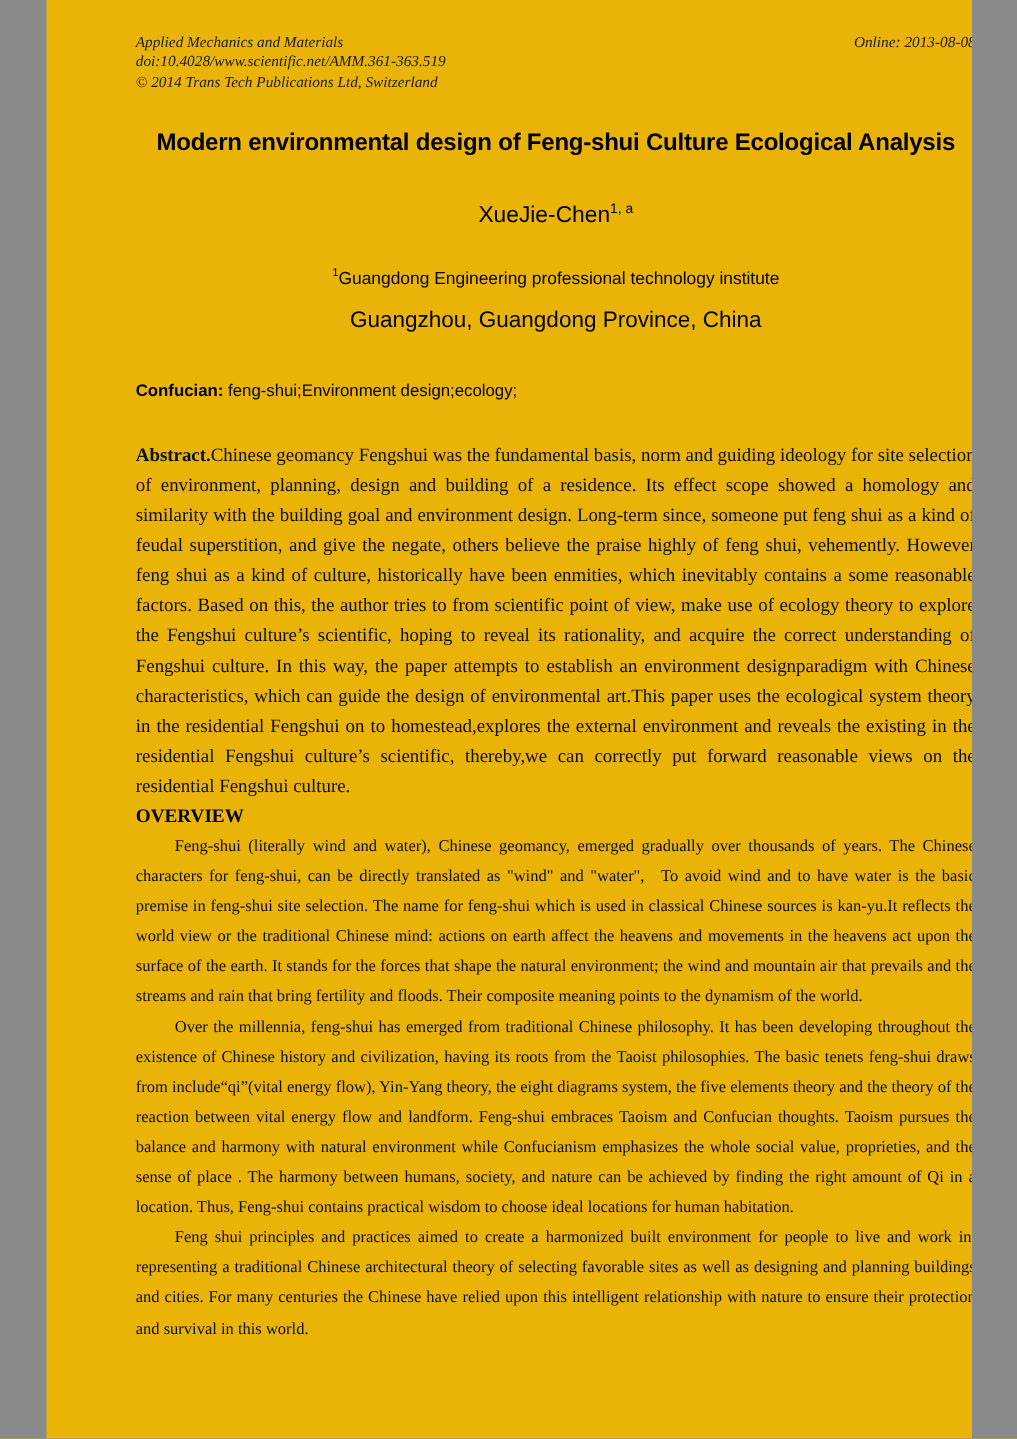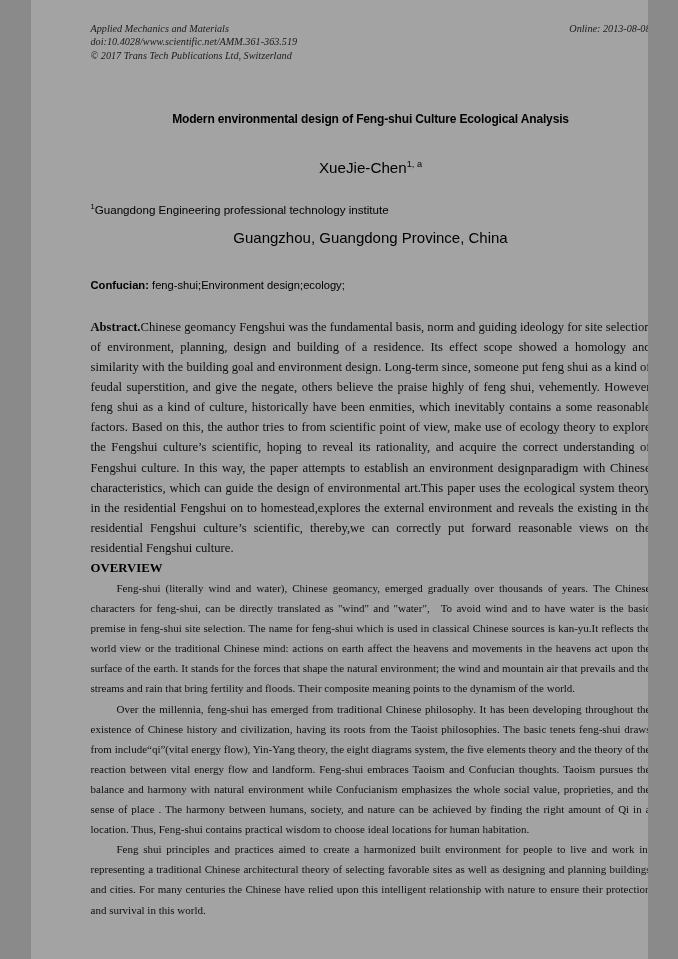--- a/index.html
+++ b/index.html
@@ -10,21 +10,21 @@
   }
   body {
     font-family: "Liberation Serif", serif;
     -webkit-font-smoothing: antialiased;
   }
   .page {
     position: relative;
     width: 617px;
     height: 959px;
     margin: 0 auto;
-    background: #a3a3a3;
+    background: #eab308;
     box-sizing: border-box;
     overflow: hidden;
   }
   .content {
     position: absolute;
     left: 60px;
     top: 22px;
     width: 560px;
   }
 
@@ -44,46 +44,46 @@
     position: absolute;
     right: 0;
     top: 0;
     font-style: italic;
     font-size: 10.2px;
     white-space: nowrap;
   }
 
   
   .paper-title {
-    margin-top: 48px;
+    margin-top: 24px;
     text-align: center;
     font-family: "Liberation Sans", sans-serif;
     font-weight: bold;
-    font-size: 12px;
+    font-size: 16px;
     line-height: 19px;
     letter-spacing: -0.15px;
     color: #000;
   }
 
   
   .author-line {
     margin-top: 30px;
     text-align: center;
     font-family: "Liberation Sans", sans-serif;
     font-size: 15.2px;
     color: #000;
   }
   .author-line sup {
     font-size: 9.2px;
     vertical-align: super;
     line-height: 0;
   }
   .affiliation {
     margin-top: 26px;
-    text-align: left;
+    text-align: center;
     font-family: "Liberation Sans", sans-serif;
     font-size: 11.6px;
     line-height: 15px;
     color: #000;
   }
   .affiliation sup {
     font-size: 7.6px;
     vertical-align: super;
     line-height: 0;
   }
@@ -154,21 +154,21 @@
 </style>
 </head>
 <body>
 
 <div class="page">
   <div class="content">
 
     <div class="journal-header">
       <div class="line">Applied Mechanics and Materials</div>
       <div class="line">doi:10.4028/www.scientific.net/AMM.361-363.519</div>
-      <div class="line">© 2017 Trans Tech Publications Ltd, Switzerland</div>
+      <div class="line">© 2014 Trans Tech Publications Ltd, Switzerland</div>
       <div class="online-date">Online: 2013-08-08</div>
     </div>
 
     <div class="paper-title">Modern environmental design of Feng-shui Culture Ecological Analysis</div>
 
     <div class="author-line">
       <span>XueJie-Chen</span><sup>1, a</sup>
     </div>
 
     <div class="affiliation">

